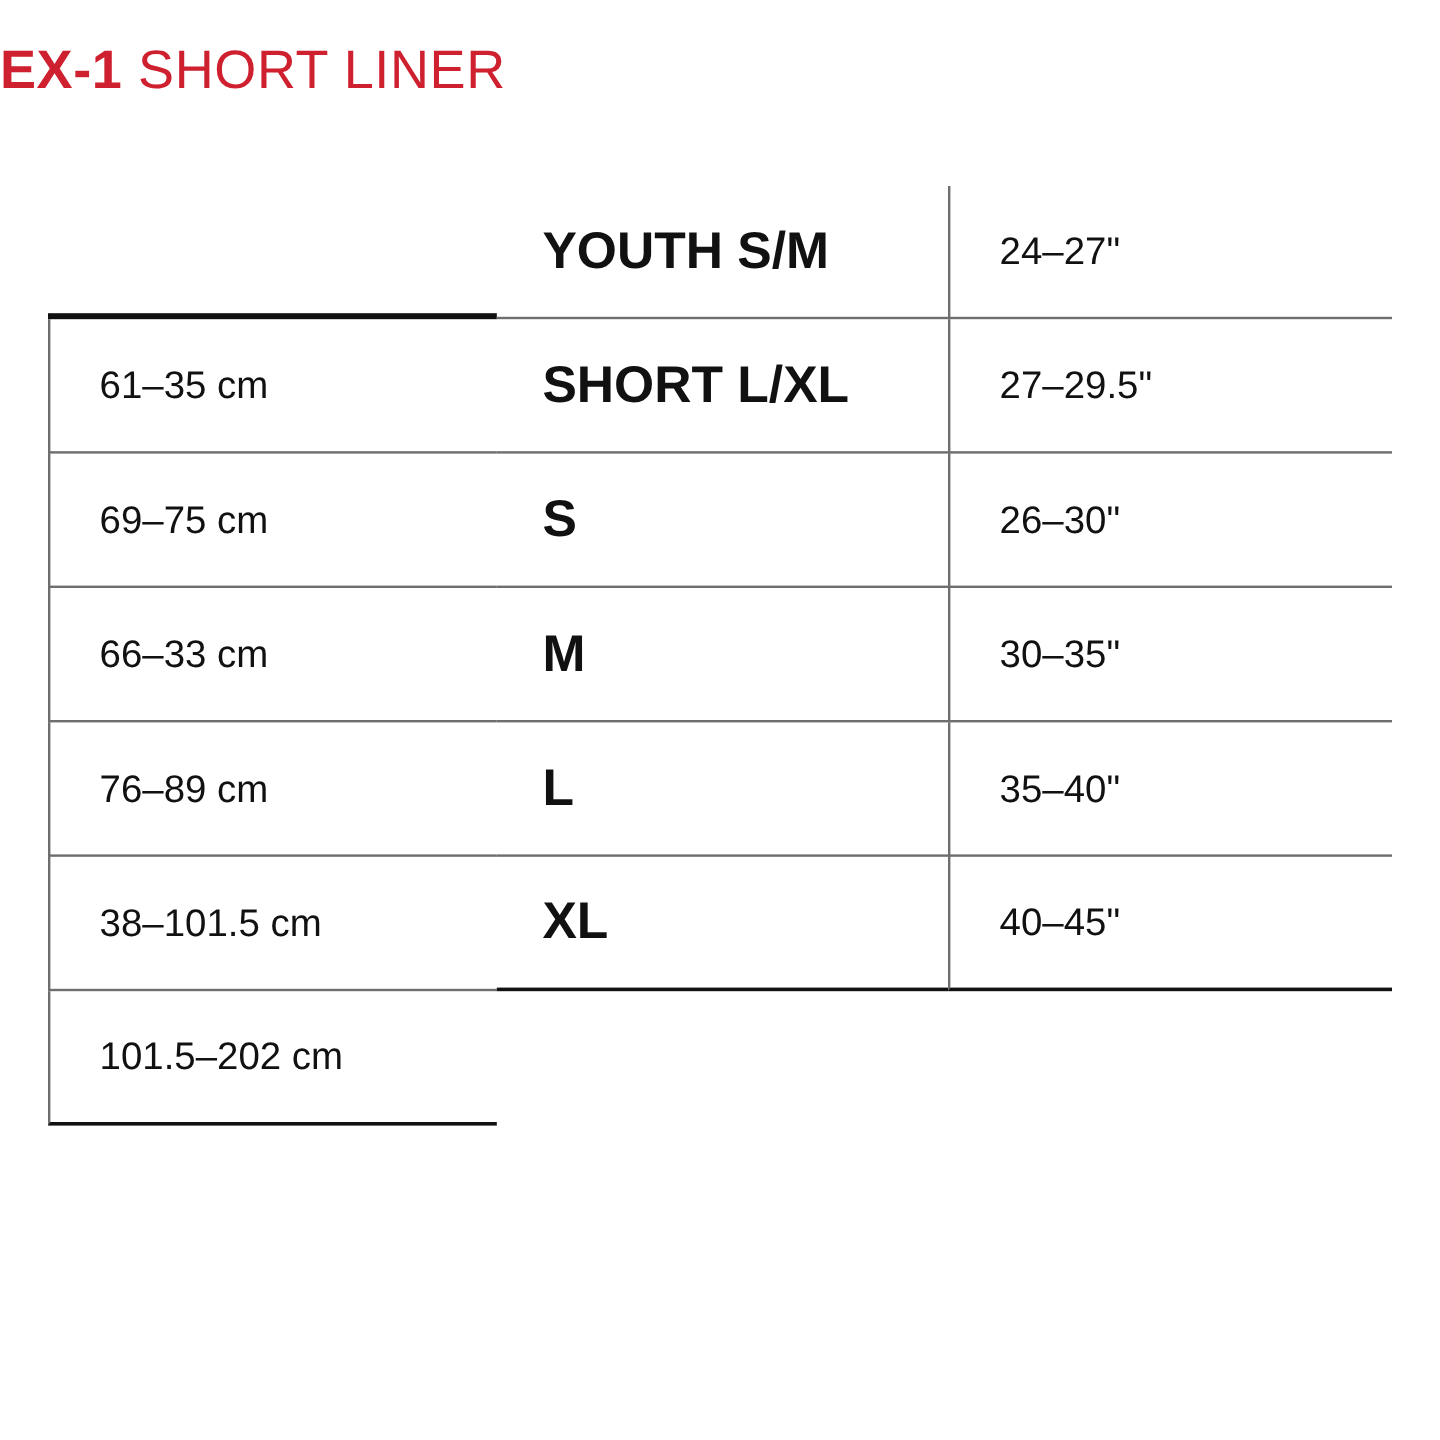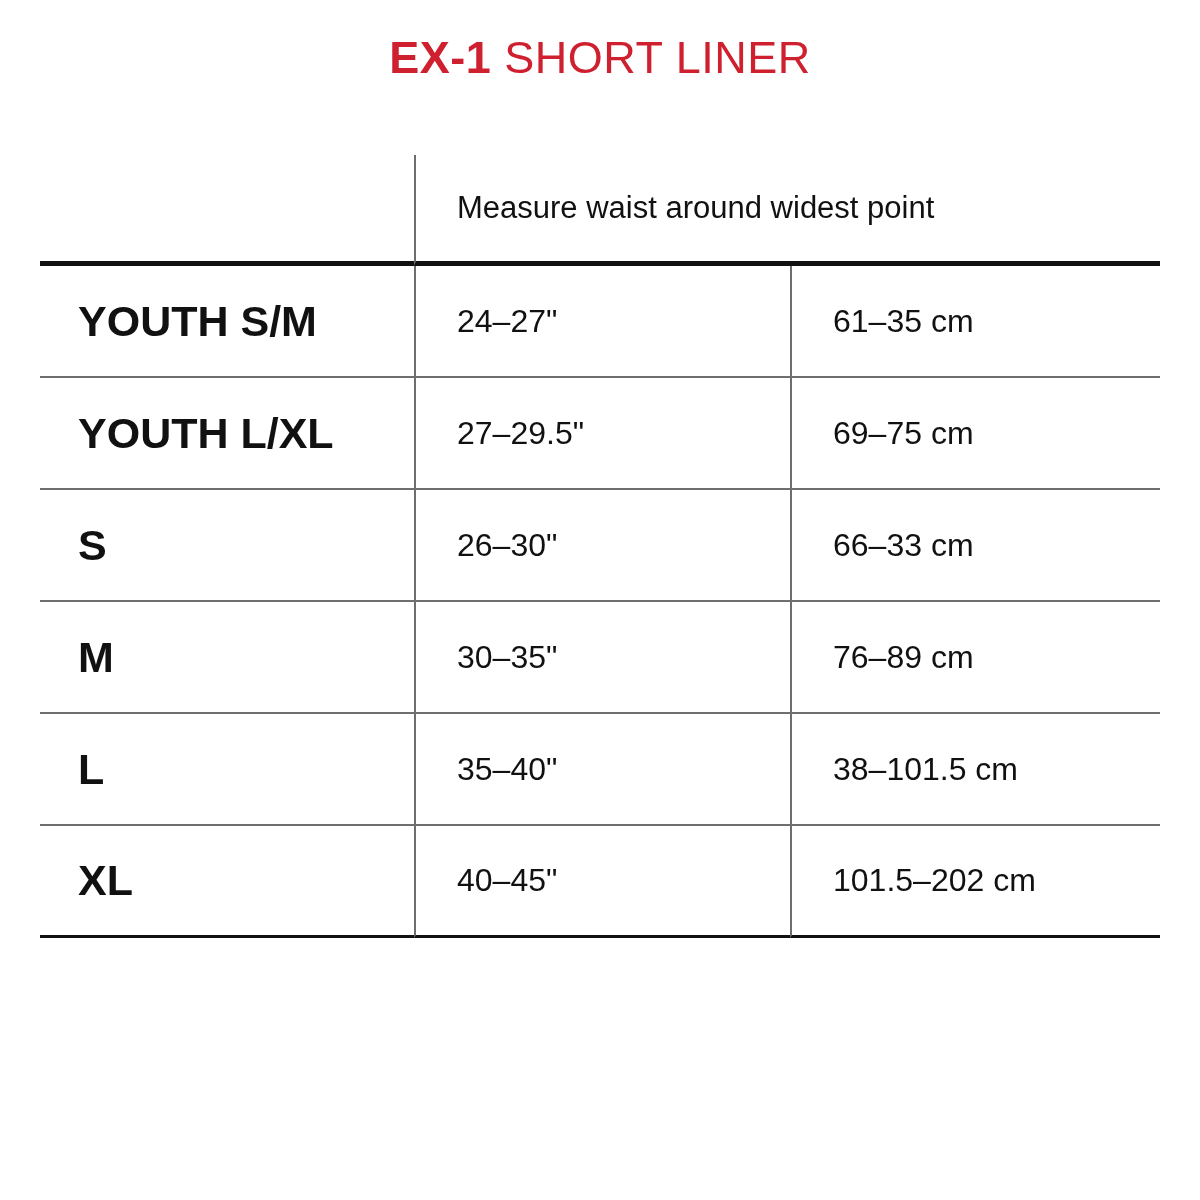--- a/index.html
+++ b/index.html
@@ -21,21 +21,20 @@
   .page {
     position: relative;
     width: 1200px;
     height: 1200px;
   }
   .title {
     position: absolute;
     top: 32px;
     left: 0;
     width: 100%;
-    text-align: center;
     font-size: 45px;
     line-height: 1.15;
     color: var(--accent_red);
     letter-spacing: 0.5px;
     white-space: nowrap;
   }
   .title .brand { font-weight: bold; }
   .title .product { font-weight: normal; }
 
   .size-table {
@@ -88,30 +87,29 @@
 
   <div class="title">
     <span class="brand">EX-1</span>
     <span> </span>
     <span class="product">SHORT LINER</span>
   </div>
 
   <div class="size-table">
 
     <div class="cell hdr-spacer"></div>
-    <div class="cell hdr-cell">Measure waist around widest point</div>
 
     <div class="row">
       <div class="cell size-cell">YOUTH S/M</div>
       <div class="cell in-cell">24–27"</div>
       <div class="cell cm-cell">61–35 cm</div>
     </div>
 
     <div class="row">
-      <div class="cell size-cell">YOUTH L/XL</div>
+      <div class="cell size-cell">SHORT L/XL</div>
       <div class="cell in-cell">27–29.5"</div>
       <div class="cell cm-cell">69–75 cm</div>
     </div>
 
     <div class="row">
       <div class="cell size-cell">S</div>
       <div class="cell in-cell">26–30"</div>
       <div class="cell cm-cell">66–33 cm</div>
     </div>
 

